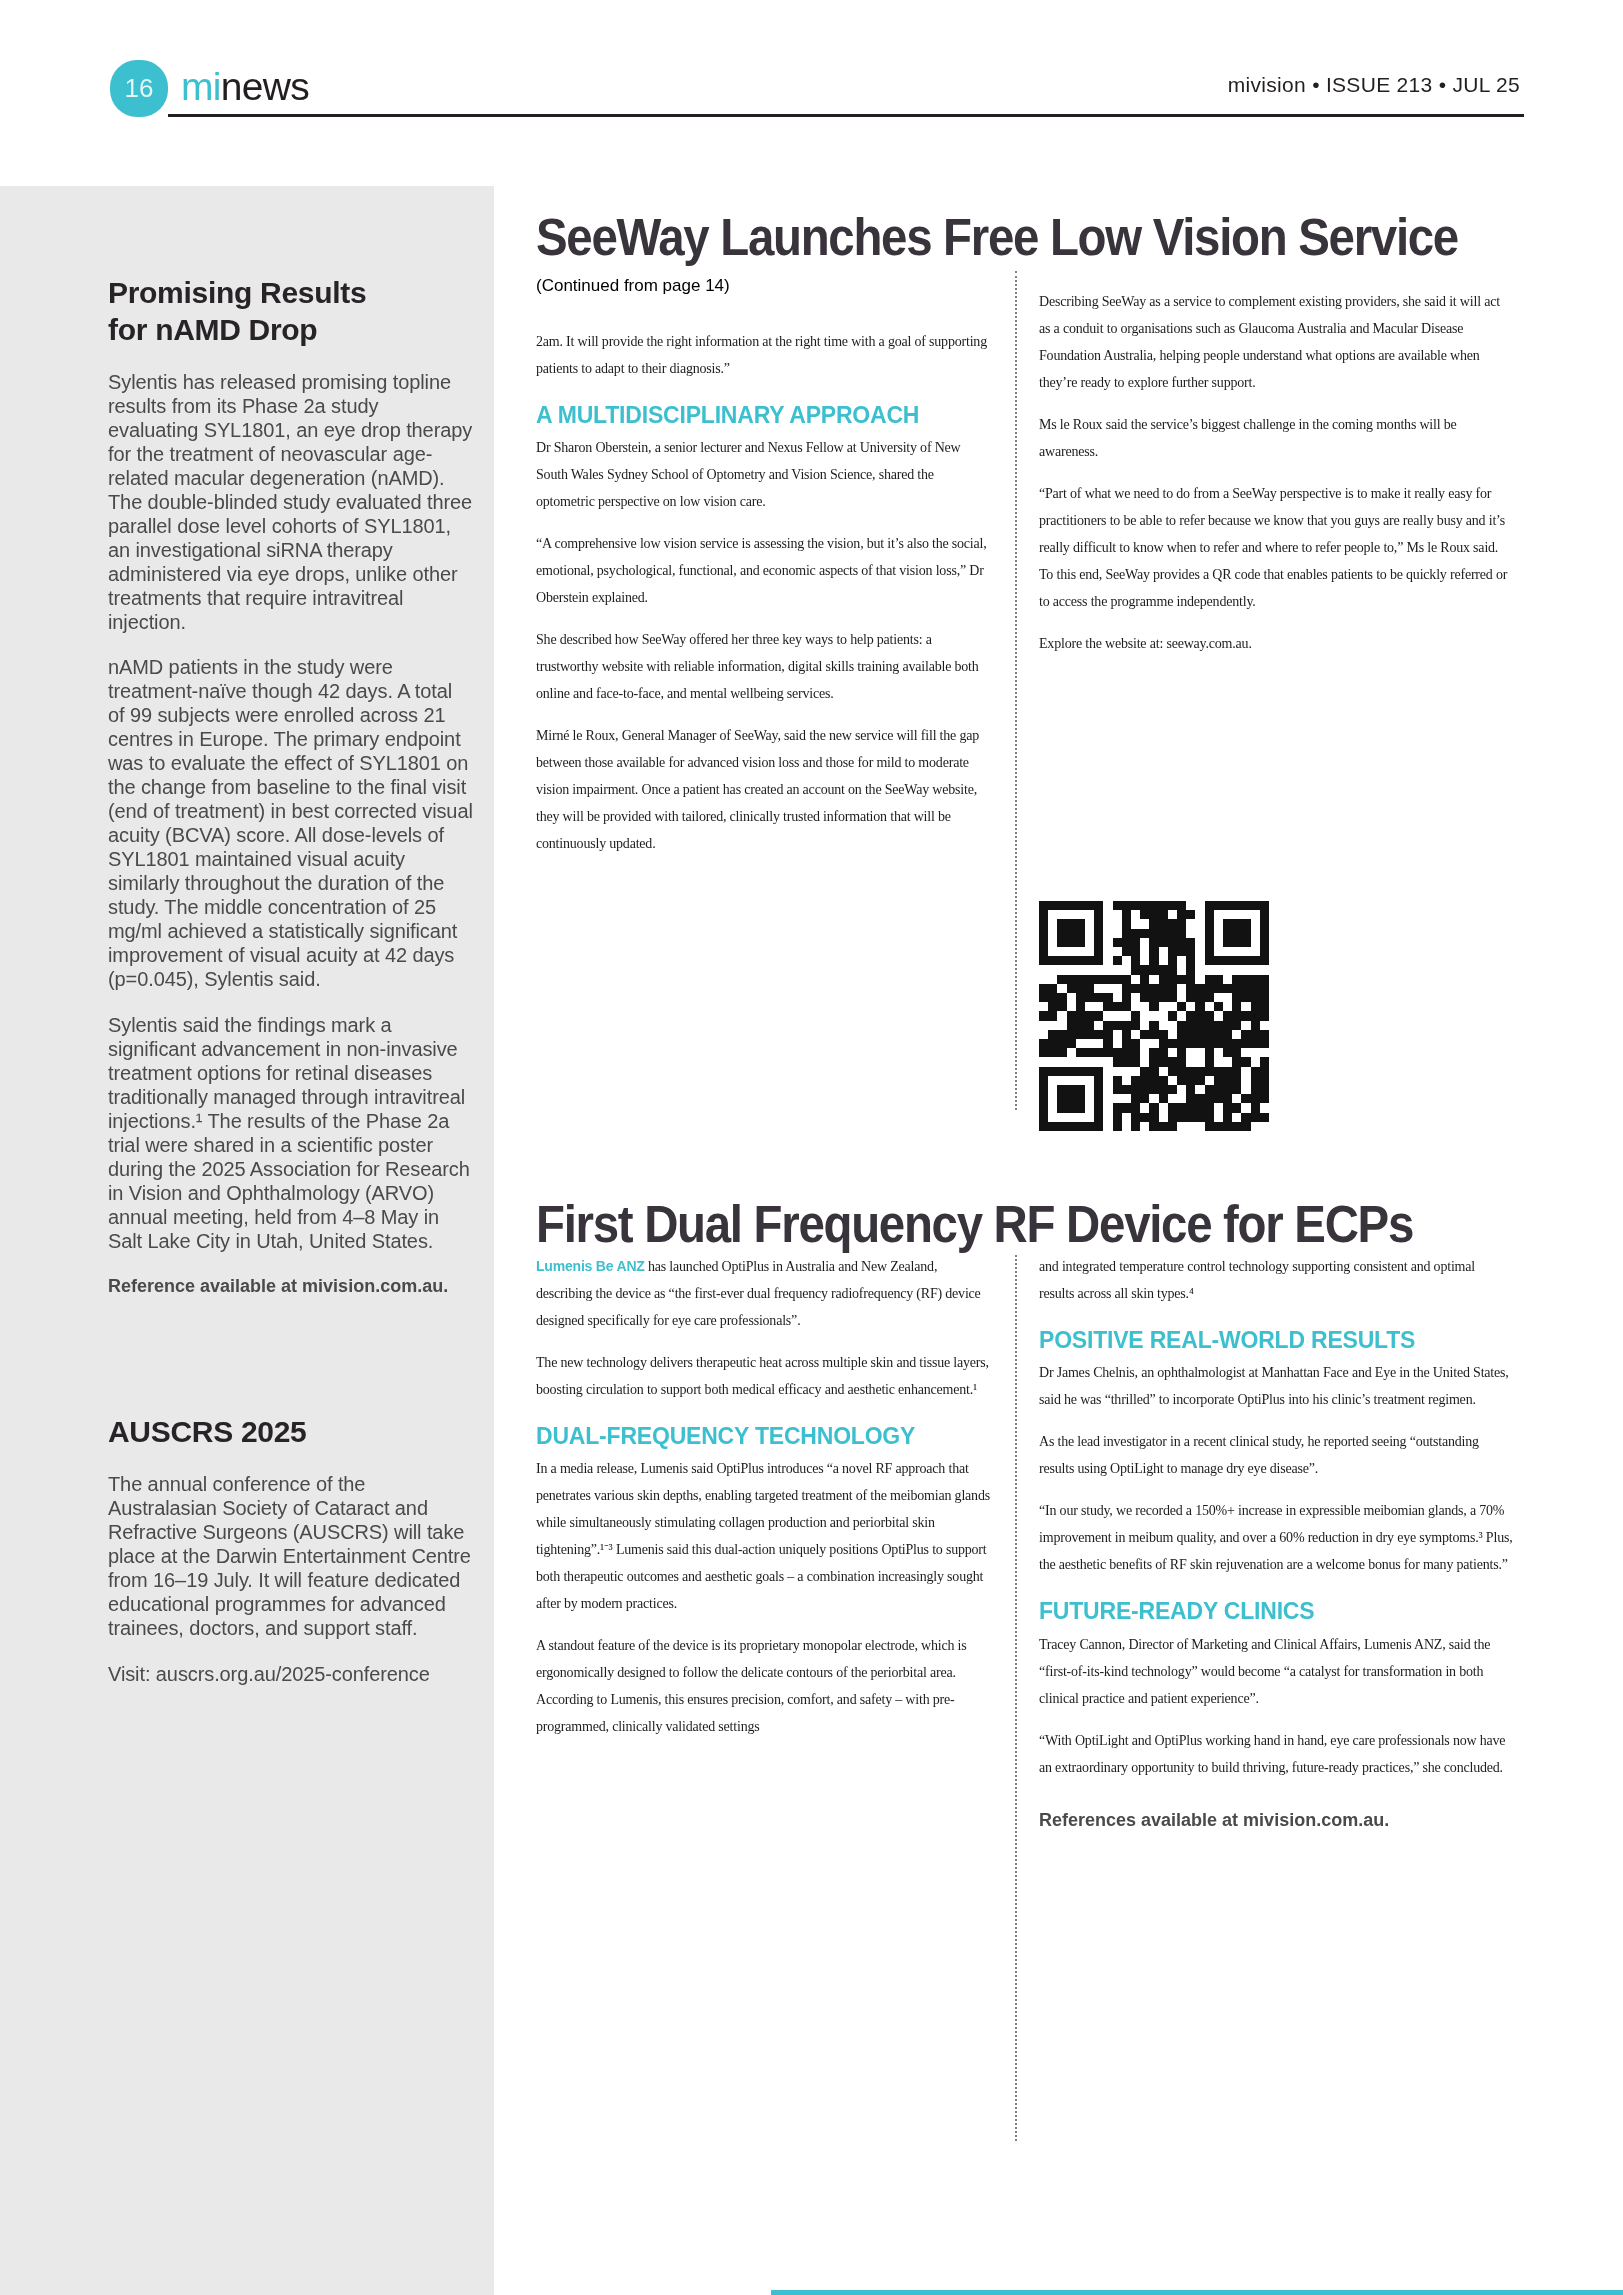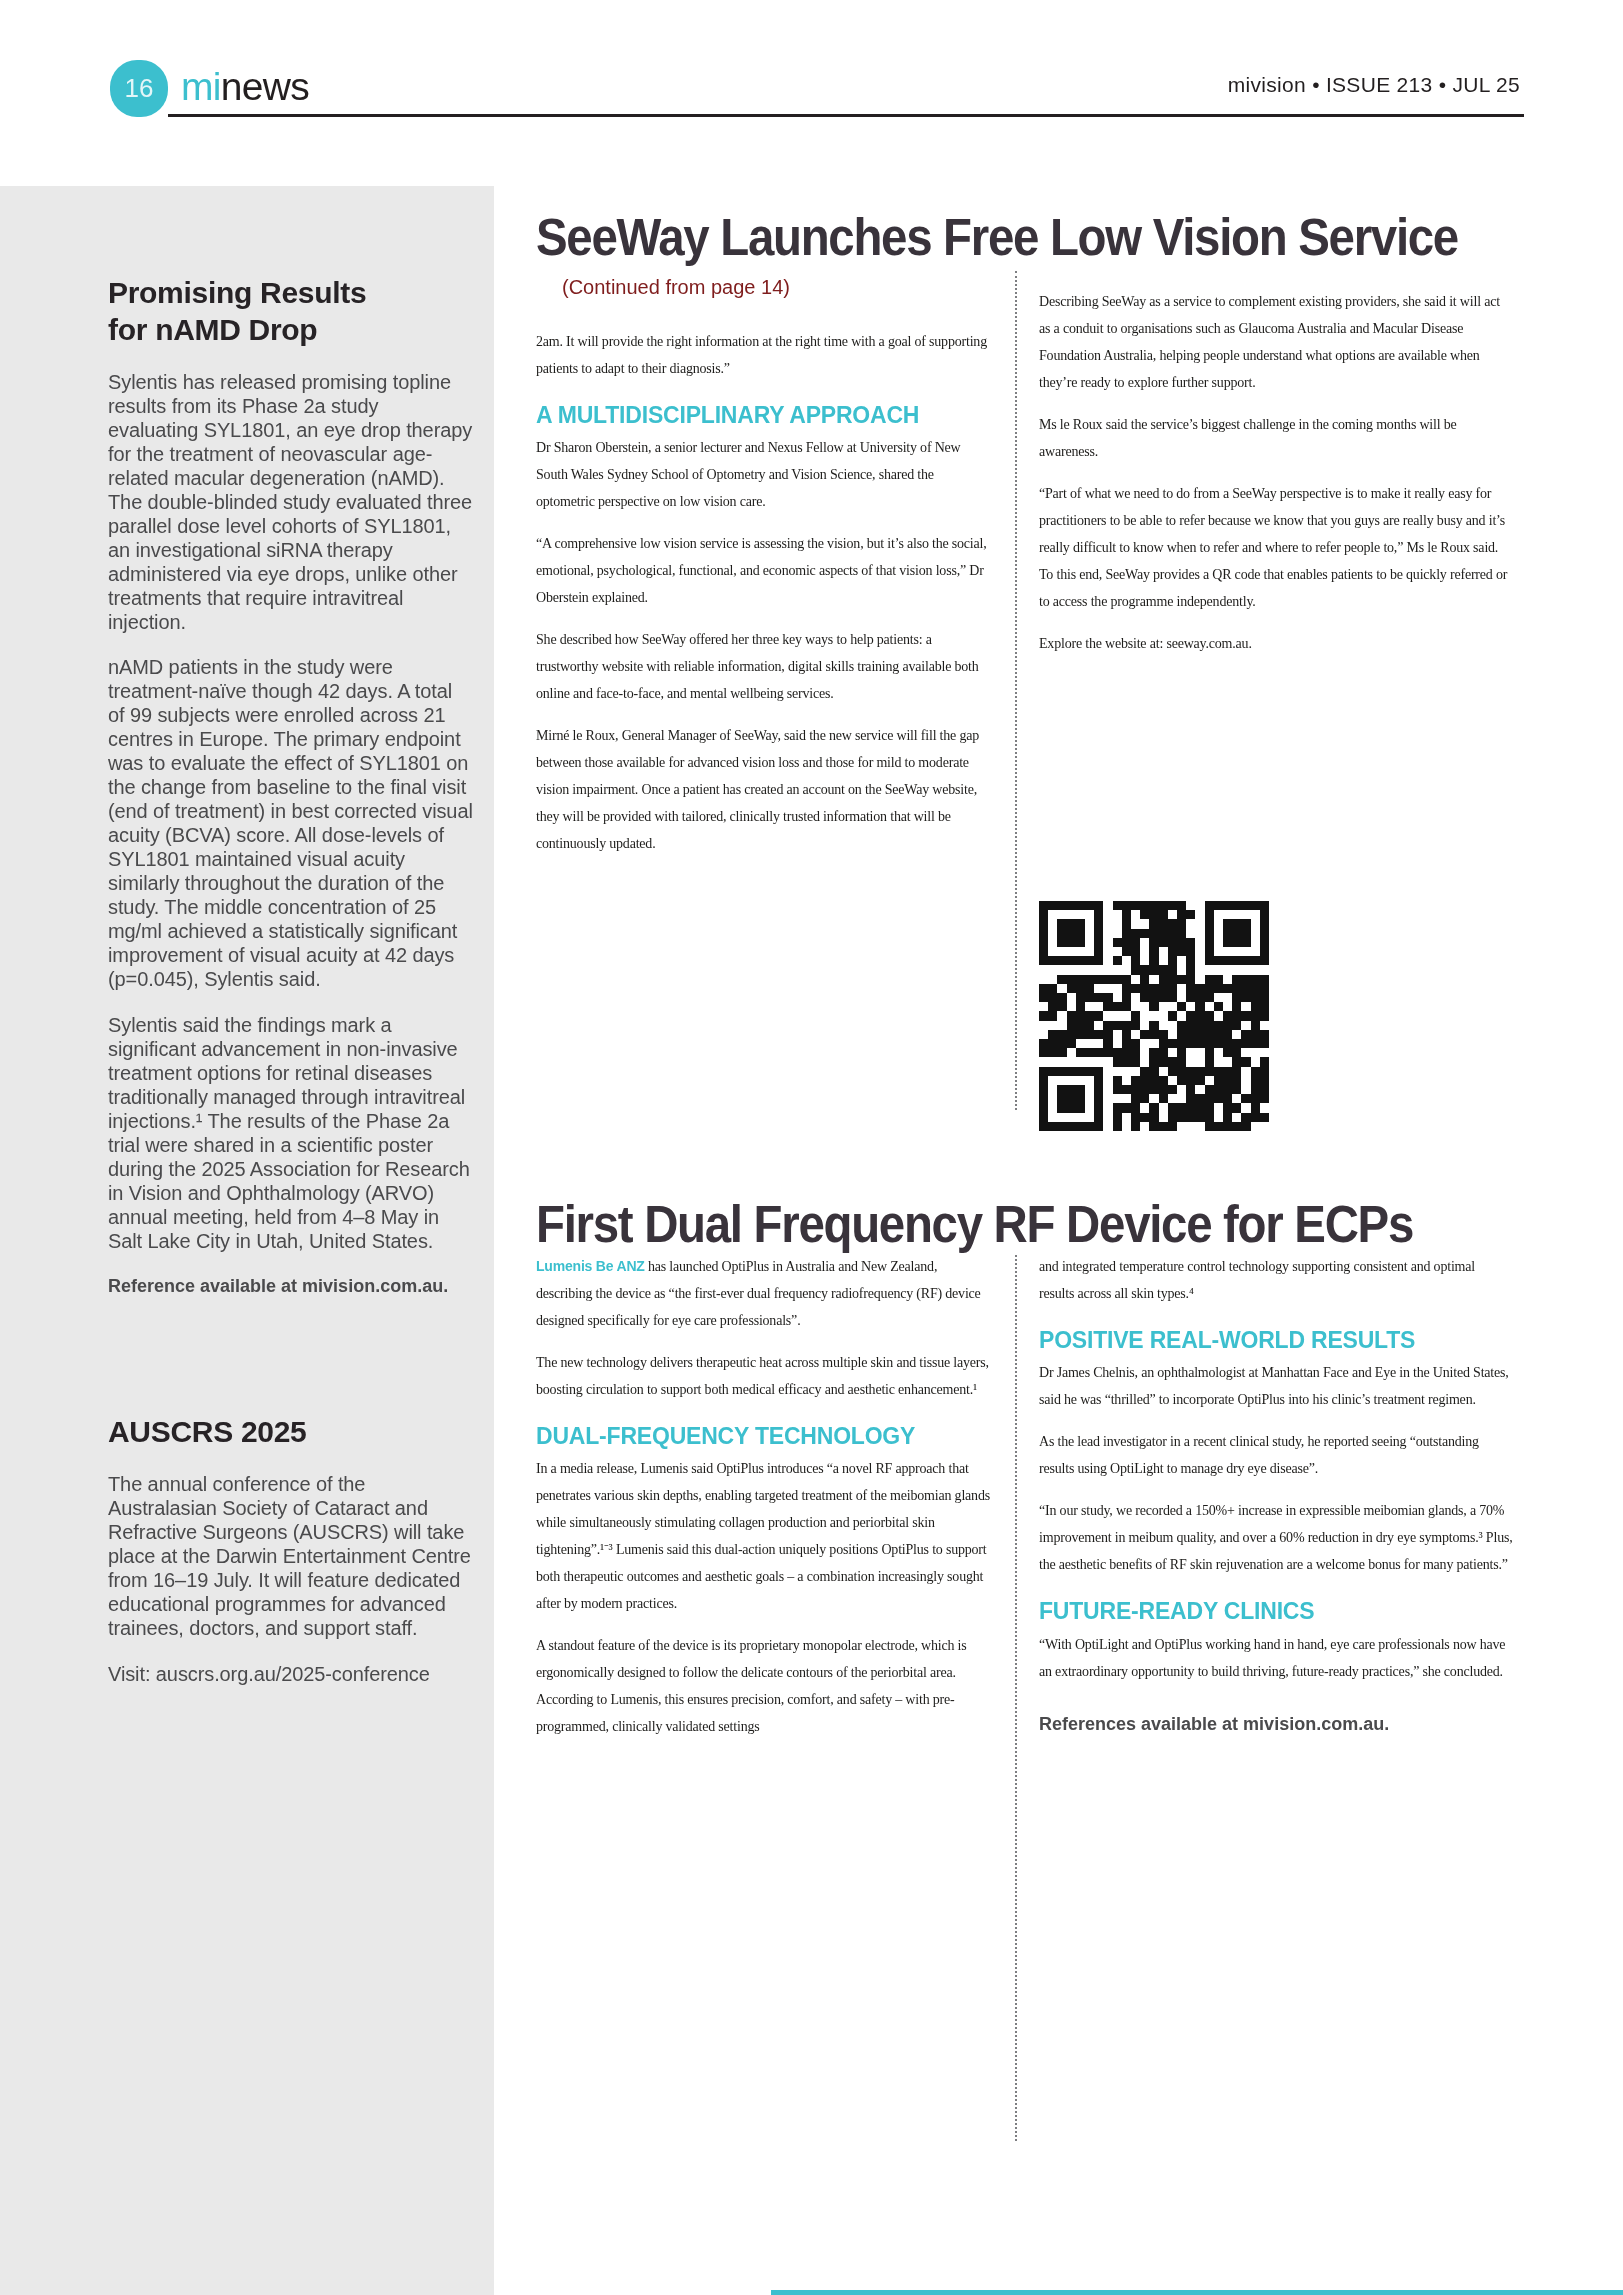--- a/index.html
+++ b/index.html
@@ -35,21 +35,21 @@
     font-size:20px;line-height:24px;color:#4a4a4c;letter-spacing:-0.1px;margin:0 0 21.6px 0;
   }
   .sidebar-col p.ref-note{margin:9.5px 0 0 0;}
   .ref-note{font-weight:bold;font-size:18px;line-height:24px;color:#4a4a4c;}
 
   
   .article-title{
     position:absolute;left:536px;font-weight:bold;font-size:51px;line-height:61px;
     color:#39333b;letter-spacing:-1.4px;transform:scaleX(0.93);transform-origin:left top;white-space:nowrap;
   }
-  .continued{position:absolute;left:536px;top:276px;font-size:20px;color:#7f1d1d;margin-left:26px;}
+  .continued{position:absolute;left:536px;top:276px;font-size:17px;color:#000000;}
   .serif-col{position:absolute;}
   .serif-col p.body-p{
     font-family:"Liberation Serif",serif;font-size:14px;line-height:27px;
     color:#1e1d1b;letter-spacing:-0.2px;margin:0 0 15px 0;text-align:left;
   }
   .serif-col .subhead{
     font-family:"Liberation Sans",sans-serif;font-weight:bold;font-size:23px;line-height:28px;
     color:#3cbfce;letter-spacing:-0.2px;margin:19px 0 5.4px 0;
   }
   .serif-col .subhead:first-child{margin-top:0;}
@@ -441,18 +441,19 @@
     <p class="body-p" data-interactable="false">In a media release, Lumenis said OptiPlus introduces “a novel RF approach that penetrates various skin depths, enabling targeted treatment of the meibomian glands while simultaneously stimulating collagen production and periorbital skin tightening”.¹⁻³ Lumenis said this dual-action uniquely positions OptiPlus to support both therapeutic outcomes and aesthetic goals – a combination increasingly sought after by modern practices.</p>
     <p class="body-p" data-interactable="false">A standout feature of the device is its proprietary monopolar electrode, which is ergonomically designed to follow the delicate contours of the periorbital area. According to Lumenis, this ensures precision, comfort, and safety – with pre-programmed, clinically validated settings</p>
   </div>
 <div class="serif-col" style="left:1039px;top:1253px;width:474px;" data-interactable="false">
     <p class="body-p" data-interactable="false">and integrated temperature control technology supporting consistent and optimal results across all skin types.⁴</p>
     <h3 class="subhead" data-interactable="false">POSITIVE REAL-WORLD RESULTS</h3>
     <p class="body-p" data-interactable="false">Dr James Chelnis, an ophthalmologist at Manhattan Face and Eye in the United States, said he was “thrilled” to incorporate OptiPlus into his clinic’s treatment regimen.</p>
     <p class="body-p" data-interactable="false">As the lead investigator in a recent clinical study, he reported seeing “outstanding results using OptiLight to manage dry eye disease”.</p>
     <p class="body-p" data-interactable="false">“In our study, we recorded a 150%+ increase in expressible meibomian glands, a 70% improvement in meibum quality, and over a 60% reduction in dry eye symptoms.³ Plus, the aesthetic benefits of RF skin rejuvenation are a welcome bonus for many patients.”</p>
     <h3 class="subhead" data-interactable="false">FUTURE-READY CLINICS</h3>
+    <p class="body-p" data-interactable="false">Tracey Cannon, Director of Marketing and Clinical Affairs, Lumenis ANZ, said the “first-of-its-kind technology” would become “a catalyst for transformation in both clinical practice and patient experience”.</p>
     <p class="body-p" data-interactable="false">“With OptiLight and OptiPlus working hand in hand, eye care professionals now have an extraordinary opportunity to build thriving, future-ready practices,” she concluded.</p>
     <p class="ref-note" data-interactable="false">References available at mivision.com.au.</p>
   </div>
 
 <div class="footer-bar" data-interactable="false"></div>
 
 
 </body></html>

